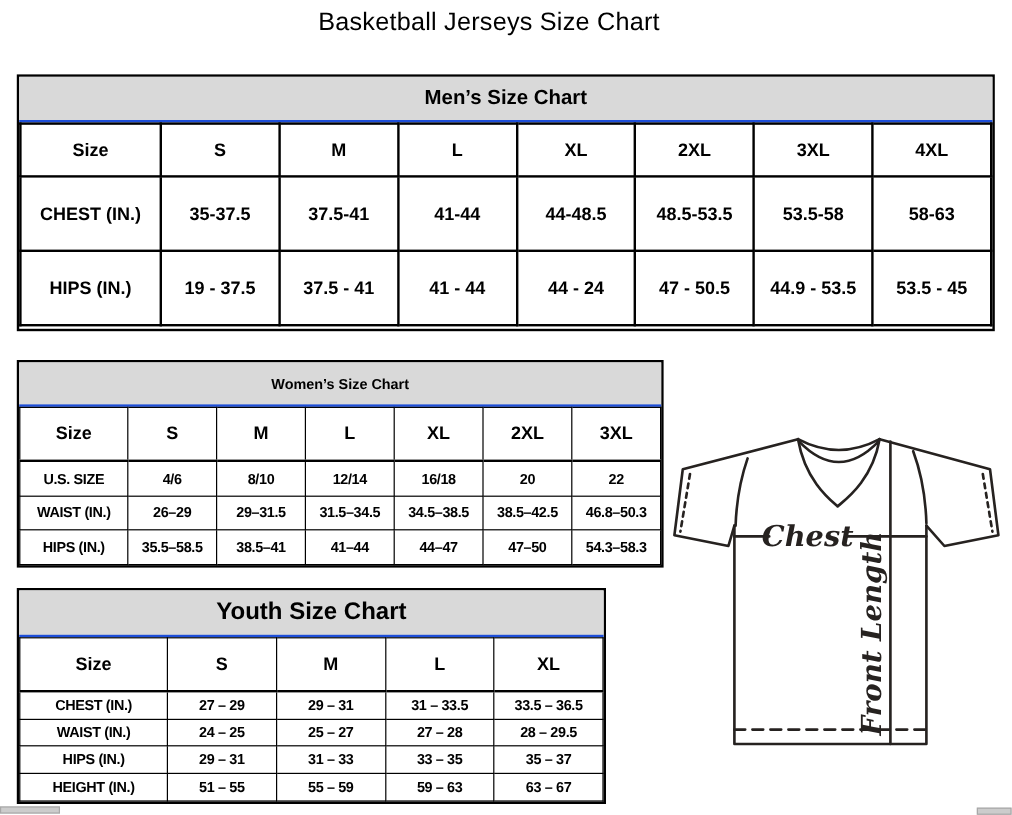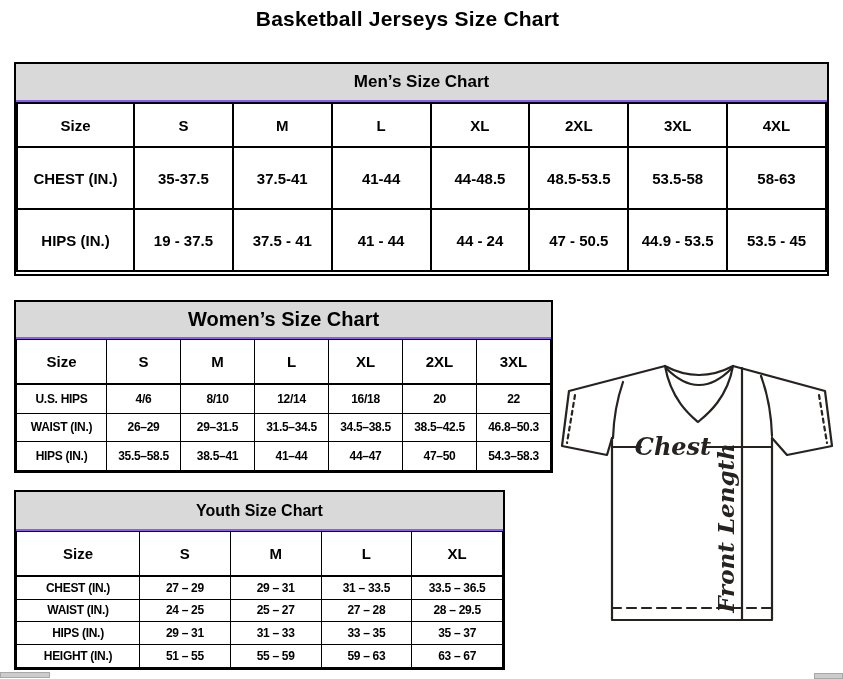--- a/index.html
+++ b/index.html
@@ -1,46 +1,46 @@
 <!DOCTYPE html>
 <html><head>
 <meta charset="utf-8">
 <style>
   * { margin:0; padding:0; box-sizing:border-box; }
   html,body { width:843px; height:679px; }
   body { position:relative; background:#ffffff; color:#000;
          font-family:"Liberation Sans", sans-serif; overflow:hidden; }
 
   .page-title { position:absolute; left:0; top:7px; width:815px; text-align:center;
-                font-size:21px; font-weight:bold; letter-spacing:0.2px; }
+                font-size:21px; font-weight:normal; letter-spacing:0.2px; }
 
   .size-table { position:absolute; border:2px solid #000; background:#fff; }
   .size-table .band { display:flex; align-items:center; justify-content:center;
-                      background:#d9d9d9; font-weight:bold; border-bottom:2px solid #8b5cf6; }
+                      background:#d9d9d9; font-weight:bold; border-bottom:2px solid #1d4ed8; }
   .size-table table { width:100%; border-collapse:collapse; table-layout:fixed; }
   .size-table th, .size-table td { border:1px solid #000; text-align:center;
                                    vertical-align:middle; font-weight:bold; padding:0; }
 
   .men   { left:14px; top:62px;  width:815px; height:214px; }
   .men .band { height:38px; font-size:17px; }
   .men table { height:170px; }
   .men thead tr { height:44px; }
   .men th, .men td { border-width:2px; font-size:15px; }
   .men thead th:first-child { width:117px; }
 
   .women { left:14px; top:300px; width:539px; height:173px; }
-  .women .band { height:37px; font-size:20px; }
+  .women .band { height:37px; font-size:12px; }
   .women table { height:132px; }
   .women thead tr { height:44px; }
   .women thead th { font-size:15px; border-bottom:2px solid #000; }
   .women thead th:first-child { width:90px; }
   .women tbody th, .women tbody td { font-size:12px; letter-spacing:-0.3px; }
 
   .youth { left:14px; top:490px; width:491px; height:180px; }
-  .youth .band { height:39px; font-size:16px; }
+  .youth .band { height:39px; font-size:20px; }
   .youth table { height:137px; }
   .youth thead tr { height:44px; }
   .youth thead th { font-size:15px; border-bottom:2px solid #000; }
   .youth thead th:first-child { width:123px; }
   .youth tbody th, .youth tbody td { font-size:12px; letter-spacing:-0.3px; }
 
   .jersey { position:absolute; left:557px; top:358px; width:282px; height:278px; }
 
   .scroll-frag { position:absolute; background:#cccccc; border:1px solid #a8a8a8; }
   .scroll-frag.left  { left:0;     top:672px; width:50px; height:6px; }
@@ -100,21 +100,21 @@
           <th>S</th>
           <th>M</th>
           <th>L</th>
           <th>XL</th>
           <th>2XL</th>
           <th>3XL</th>
         </tr>
       </thead>
       <tbody>
         <tr>
-          <th>U.S. HIPS</th>
+          <th>U.S. SIZE</th>
           <td>4/6</td>
           <td>8/10</td>
           <td>12/14</td>
           <td>16/18</td>
           <td>20</td>
           <td>22</td>
         </tr>
         <tr>
           <th>WAIST (IN.)</th>
           <td>26–29</td>

